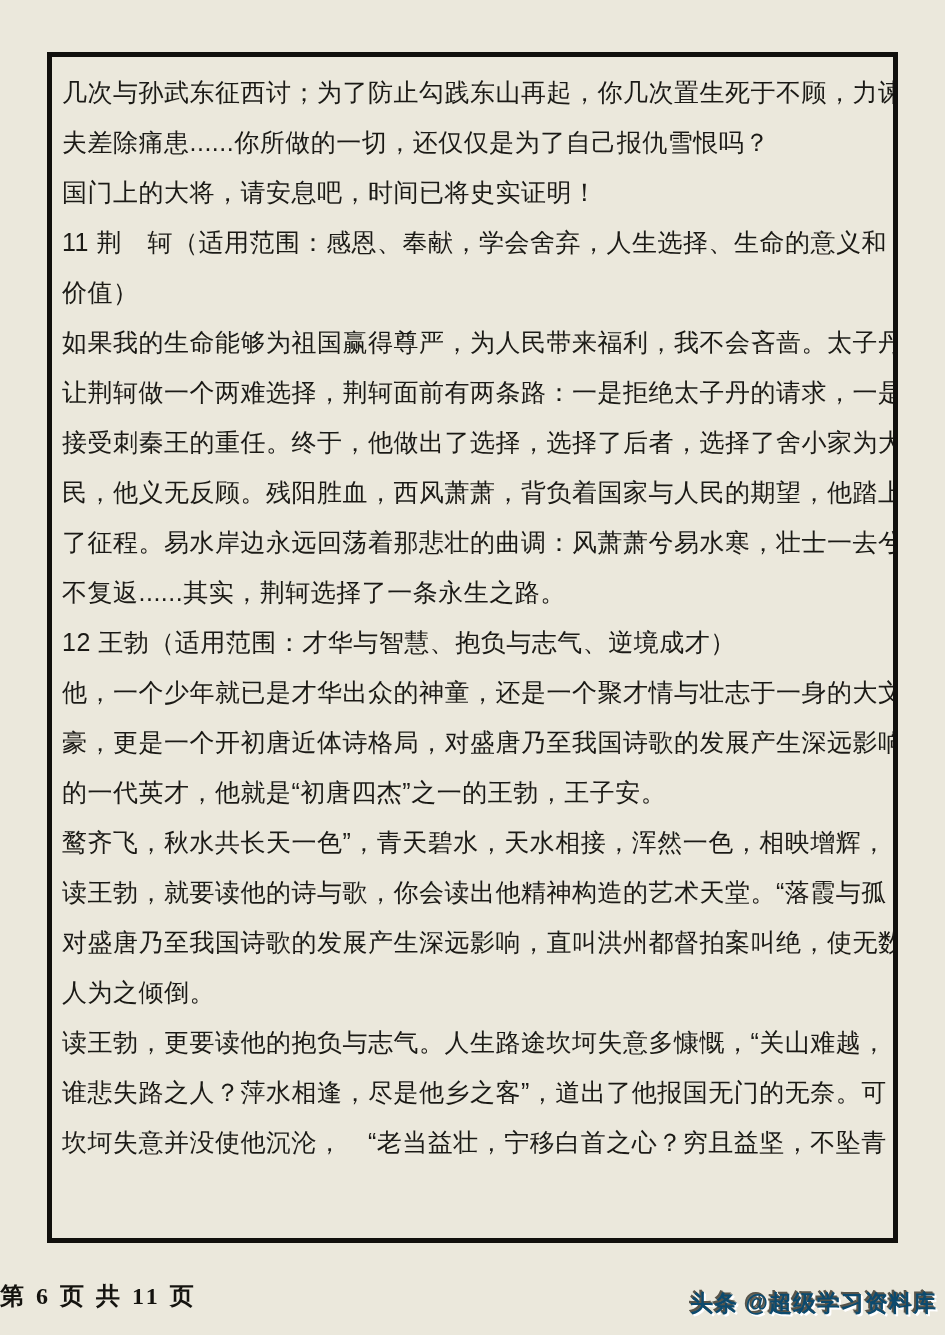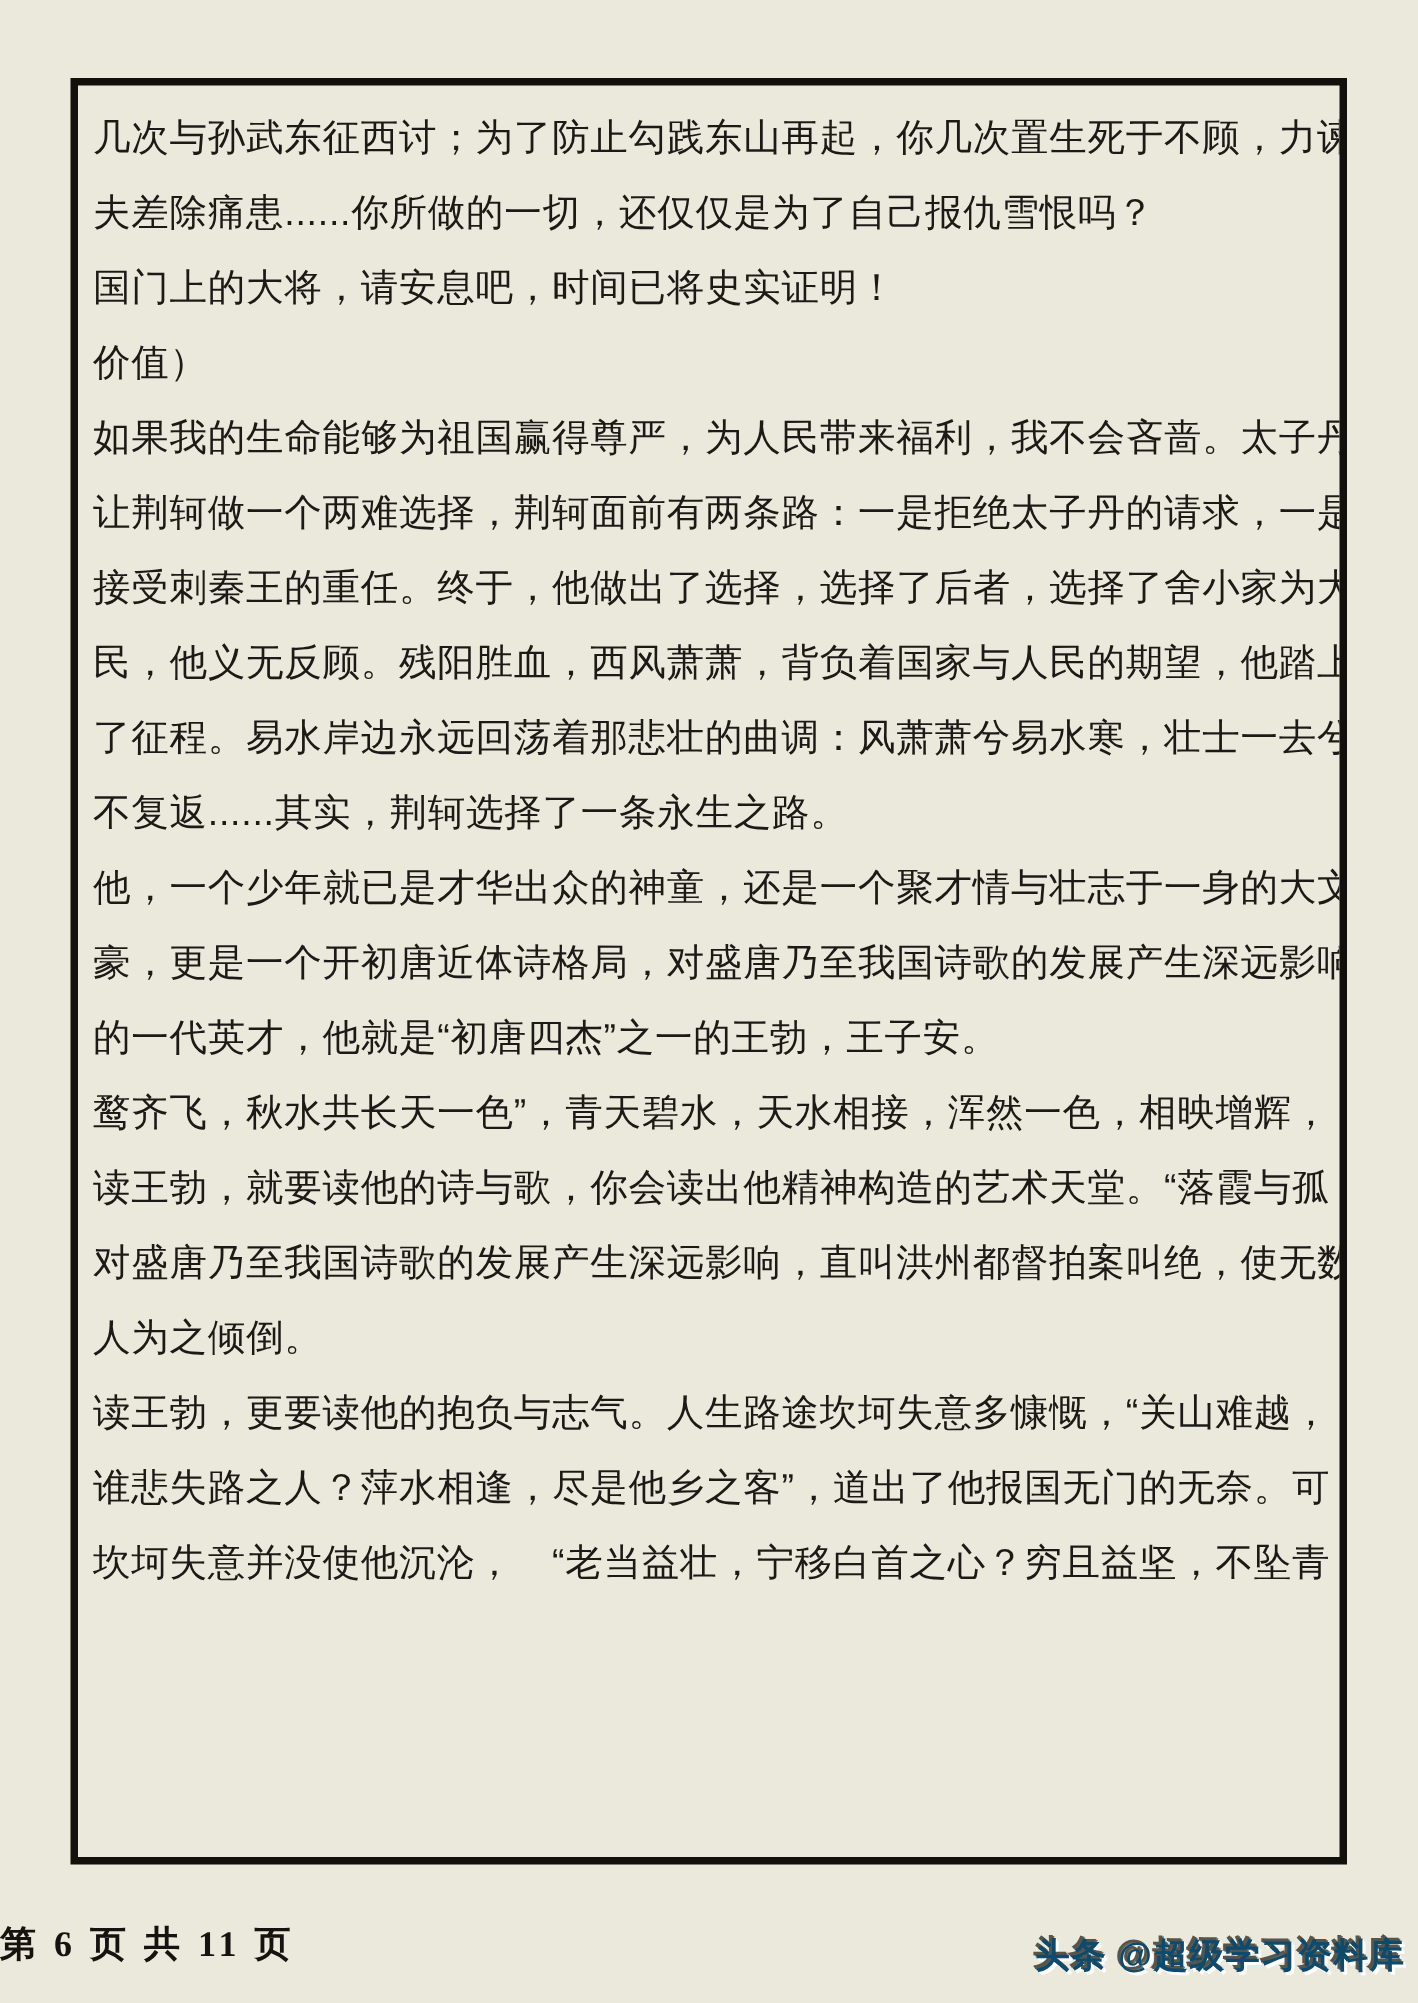--- a/index.html
+++ b/index.html
@@ -68,27 +68,29 @@
 </head>
 <body>
 
 <div class="page">
 
   <div class="text-frame">
     <div>
         <div class="line">几次与孙武东征西讨；为了防止勾践东山再起，你几次置生死于不顾，力谏</div>
         <div class="line">夫差除痛患......你所做的一切，还仅仅是为了自己报仇雪恨吗？</div>
         <div class="line">国门上的大将，请安息吧，时间已将史实证明！</div>
+        <div class="line">11 荆　轲（适用范围：感恩、奉献，学会舍弃，人生选择、生命的意义和</div>
         <div class="line">价值）</div>
         <div class="line">如果我的生命能够为祖国赢得尊严，为人民带来福利，我不会吝啬。太子丹</div>
         <div class="line">让荆轲做一个两难选择，荆轲面前有两条路：一是拒绝太子丹的请求，一是</div>
         <div class="line">接受刺秦王的重任。终于，他做出了选择，选择了后者，选择了舍小家为大</div>
         <div class="line">民，他义无反顾。残阳胜血，西风萧萧，背负着国家与人民的期望，他踏上</div>
         <div class="line">了征程。易水岸边永远回荡着那悲壮的曲调：风萧萧兮易水寒，壮士一去兮</div>
         <div class="line">不复返......其实，荆轲选择了一条永生之路。</div>
+        <div class="line">12 王勃（适用范围：才华与智慧、抱负与志气、逆境成才）</div>
         <div class="line">他，一个少年就已是才华出众的神童，还是一个聚才情与壮志于一身的大文</div>
         <div class="line">豪，更是一个开初唐近体诗格局，对盛唐乃至我国诗歌的发展产生深远影响</div>
         <div class="line">的一代英才，他就是“初唐四杰”之一的王勃，王子安。</div>
         <div class="line">鹜齐飞，秋水共长天一色”，青天碧水，天水相接，浑然一色，相映增辉，</div>
         <div class="line">读王勃，就要读他的诗与歌，你会读出他精神构造的艺术天堂。“落霞与孤</div>
         <div class="line">对盛唐乃至我国诗歌的发展产生深远影响，直叫洪州都督拍案叫绝，使无数</div>
         <div class="line">人为之倾倒。</div>
         <div class="line">读王勃，更要读他的抱负与志气。人生路途坎坷失意多慷慨，“关山难越，</div>
         <div class="line">谁悲失路之人？萍水相逢，尽是他乡之客”，道出了他报国无门的无奈。可</div>
         <div class="line">坎坷失意并没使他沉沦，　“老当益壮，宁移白首之心？穷且益坚，不坠青</div>

